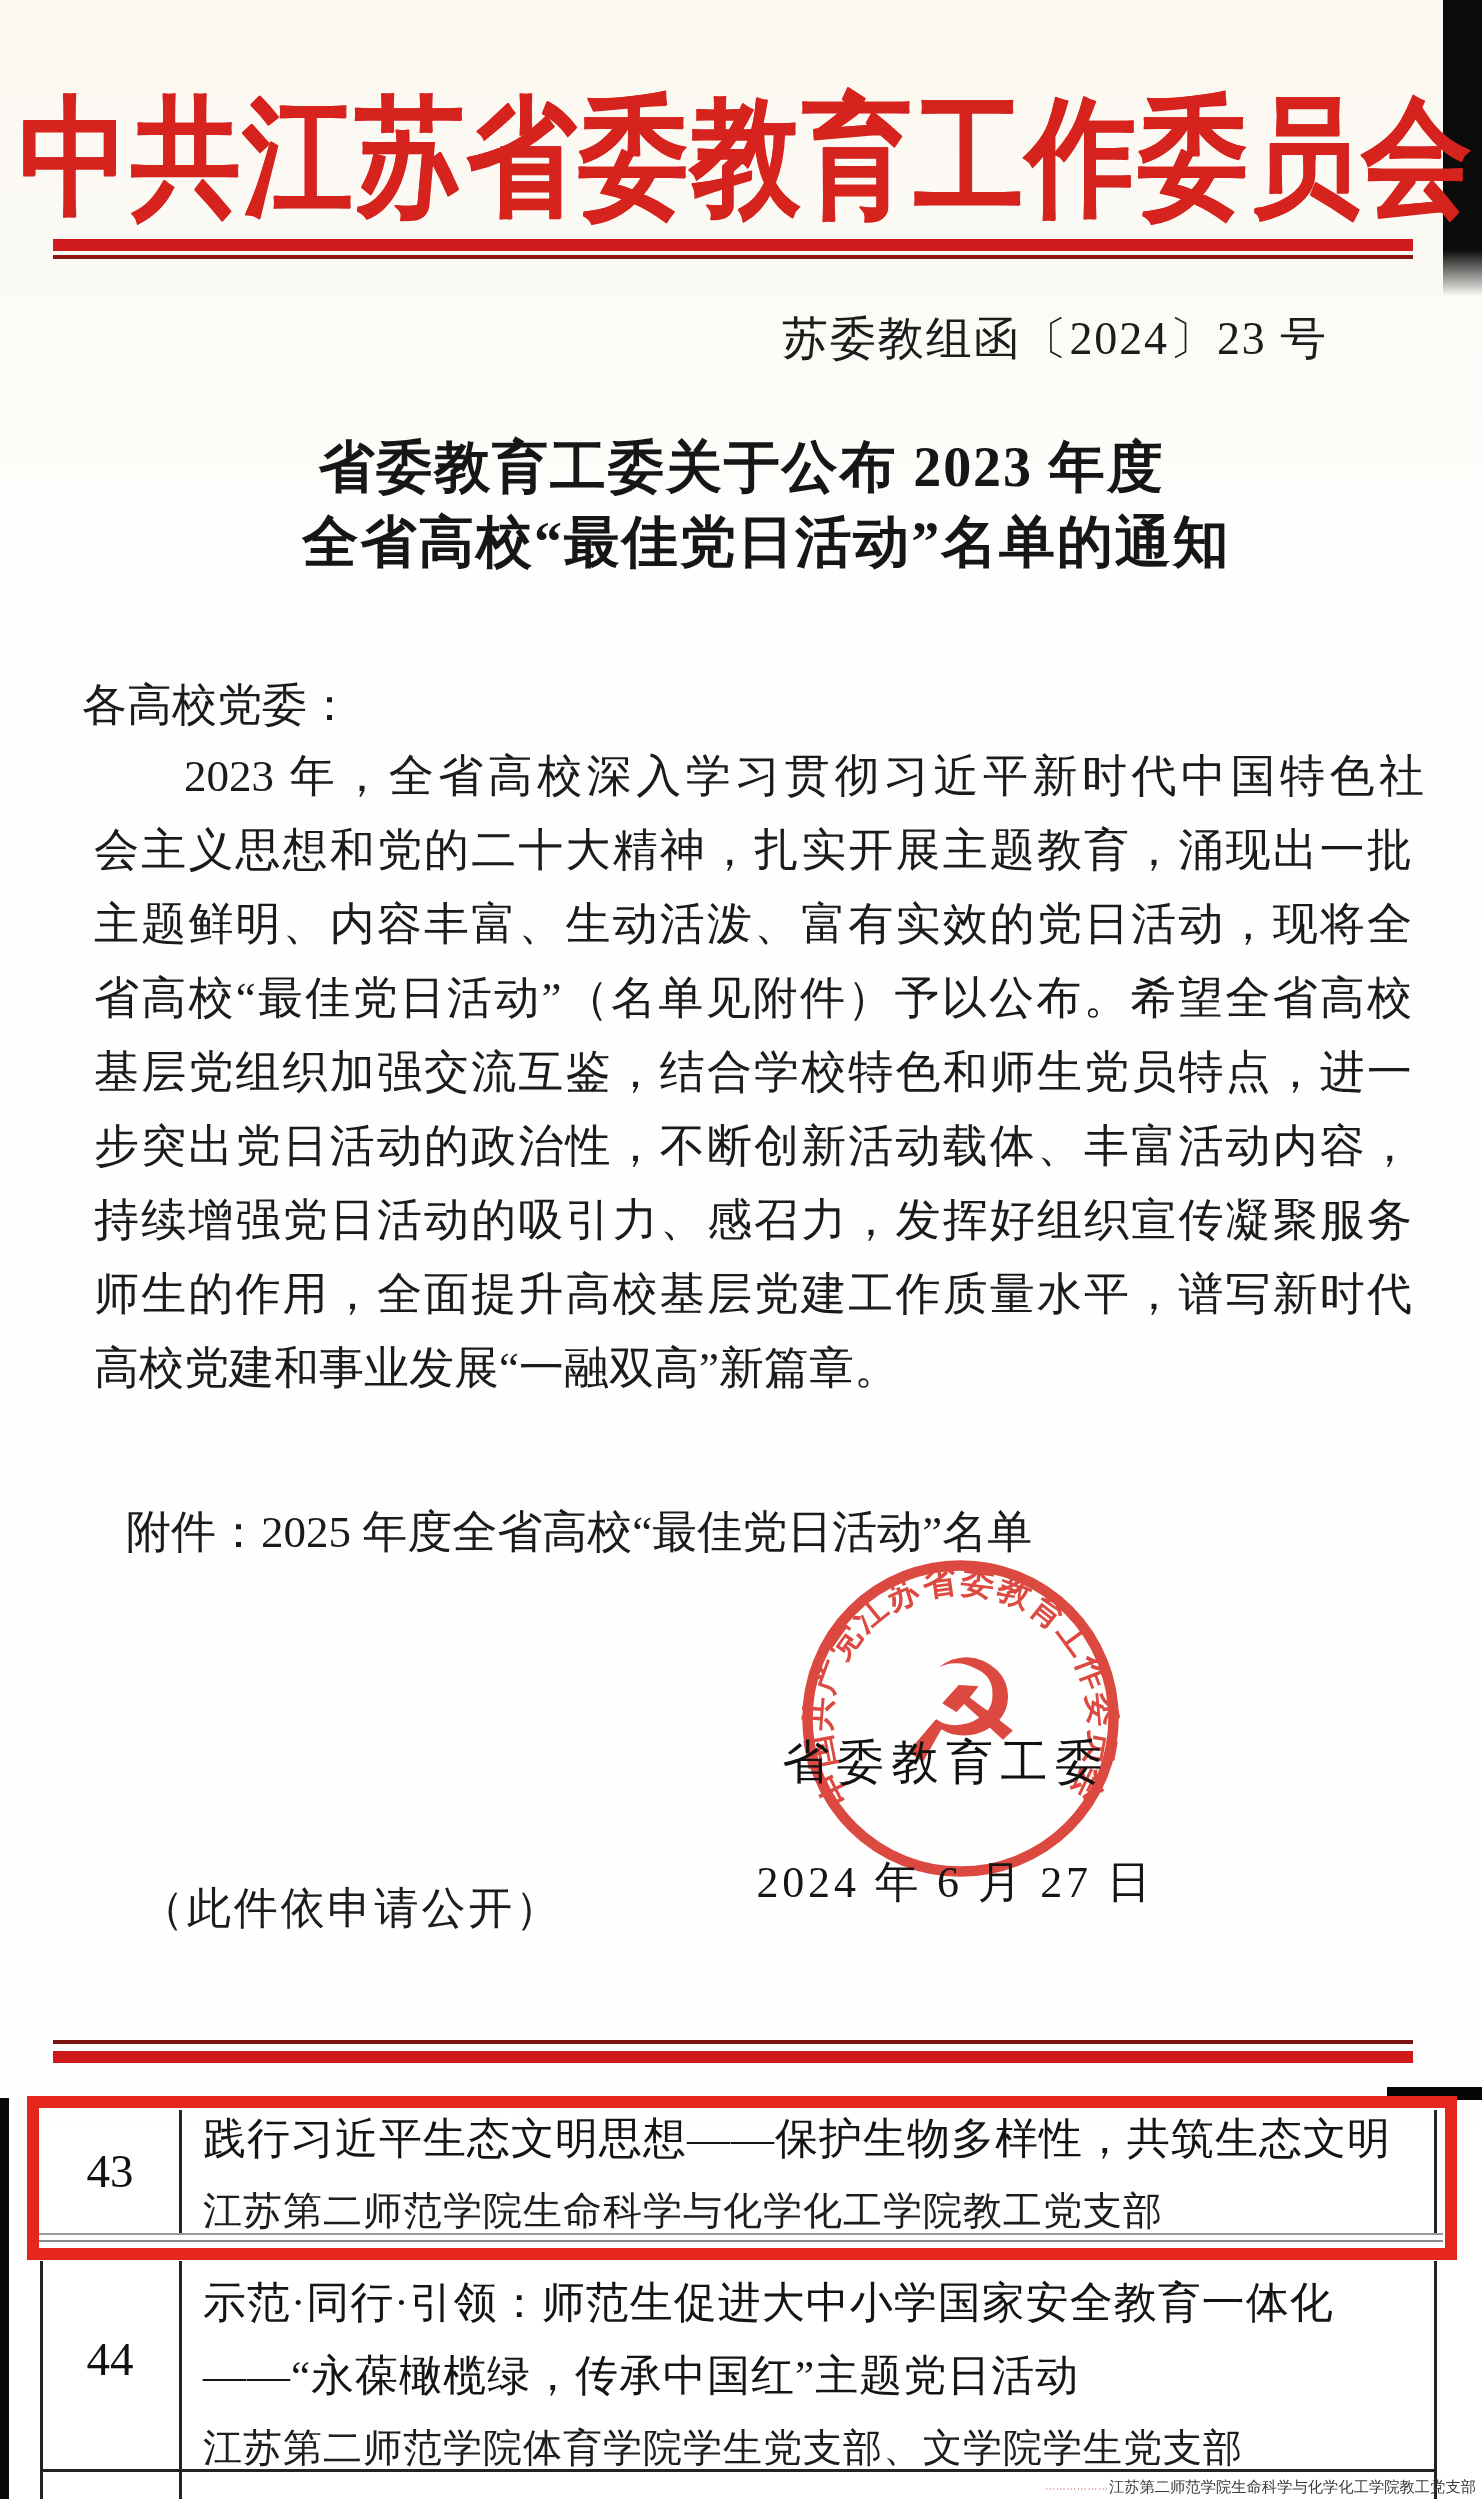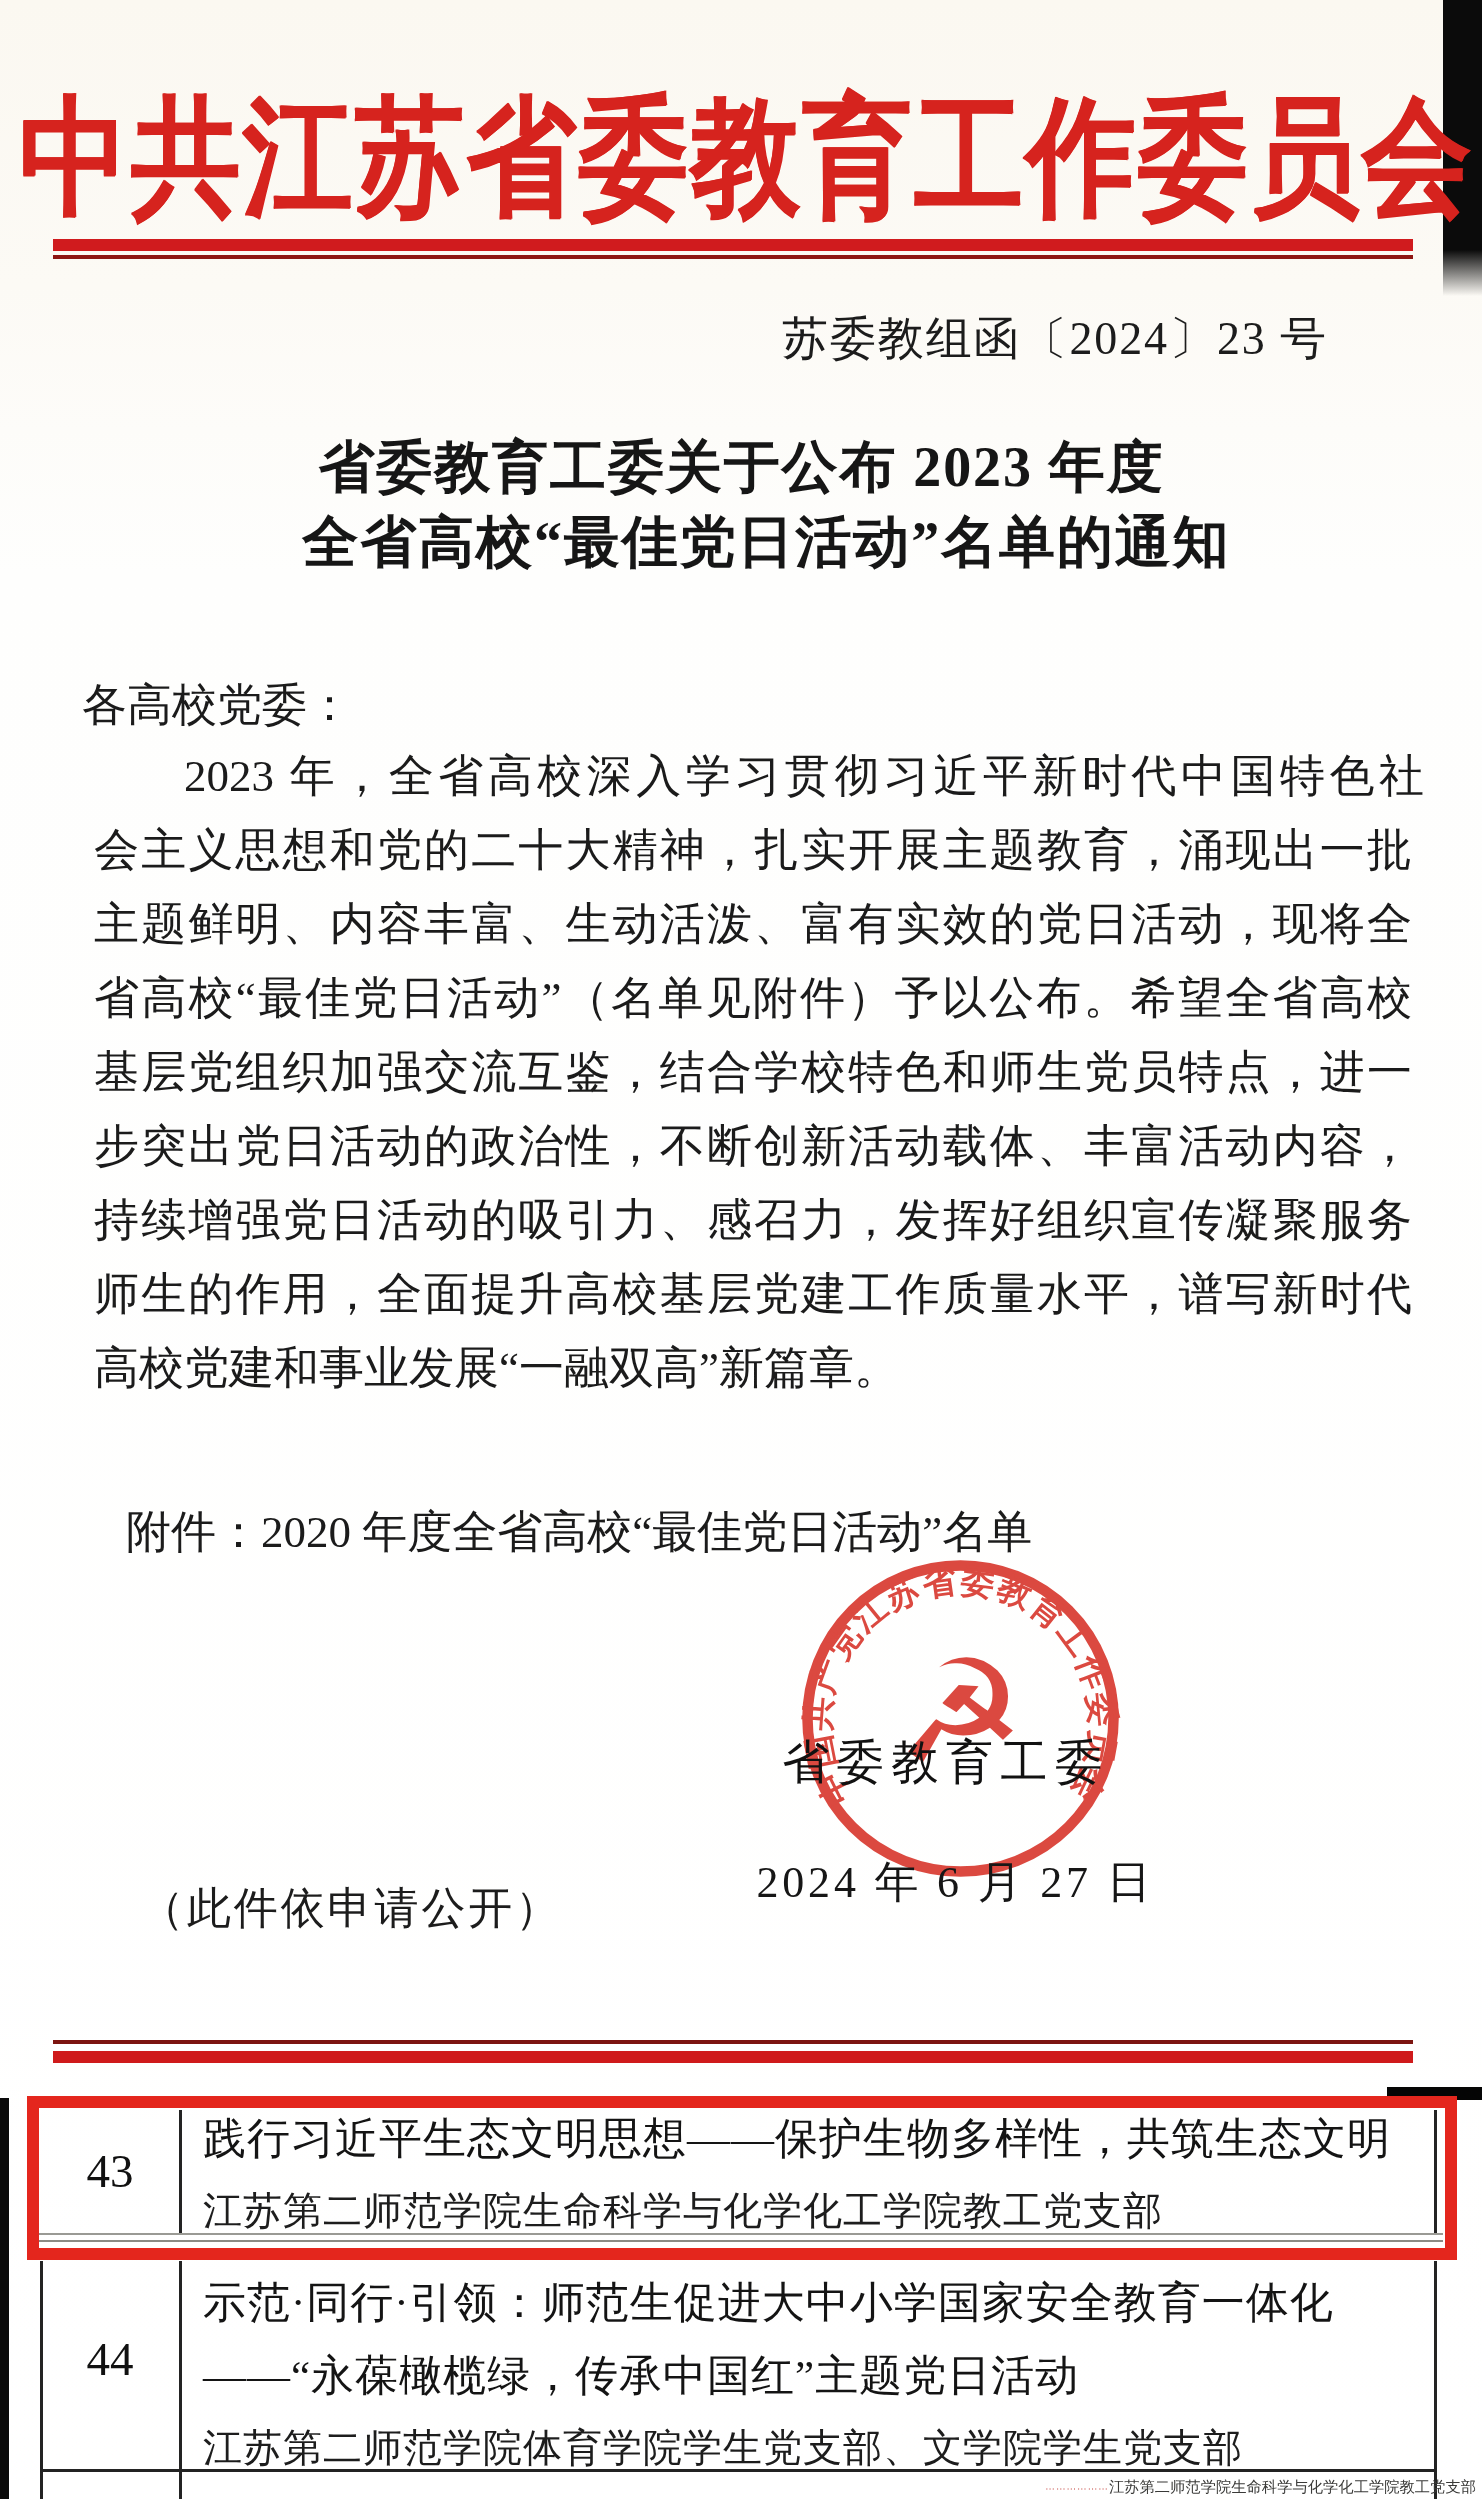--- a/index.html
+++ b/index.html
@@ -136,21 +136,21 @@
     <div class="body-line">会主义思想和党的二十大精神，扎实开展主题教育，涌现出一批</div>
     <div class="body-line">主题鲜明、内容丰富、生动活泼、富有实效的党日活动，现将全</div>
     <div class="body-line">省高校“最佳党日活动”（名单见附件）予以公布。希望全省高校</div>
     <div class="body-line">基层党组织加强交流互鉴，结合学校特色和师生党员特点，进一</div>
     <div class="body-line">步突出党日活动的政治性，不断创新活动载体、丰富活动内容，</div>
     <div class="body-line">持续增强党日活动的吸引力、感召力，发挥好组织宣传凝聚服务</div>
     <div class="body-line">师生的作用，全面提升高校基层党建工作质量水平，谱写新时代</div>
     <div class="body-line last">高校党建和事业发展“一融双高”新篇章。</div>
   </div>
 
-  <div class="abs attachment">附件：2020 年度全省高校“最佳党日活动”名单</div>
+  <div class="abs attachment">附件：2025 年度全省高校“最佳党日活动”名单</div>
 
   <svg class="abs seal" viewBox="0 0 344 344">
     <circle cx="172" cy="172" r="160" fill="none" stroke="#d8362c" stroke-width="11"></circle>
     <defs>
       <path id="sealArc" d="M 60 256 A 137 137 0 1 1 284 256" fill="none"></path>
     </defs>
     <text font-size="35" font-weight="bold" fill="#d8362c" letter-spacing="2" font-family="Liberation Serif, DejaVu Serif, serif">
       <textPath href="#sealArc" startOffset="2">中国共产党江苏省委教育工作委员会</textPath>
     </text>
     <text x="172" y="218" font-size="150" text-anchor="middle" fill="#d8362c" font-family="DejaVu Sans, sans-serif">☭</text>

